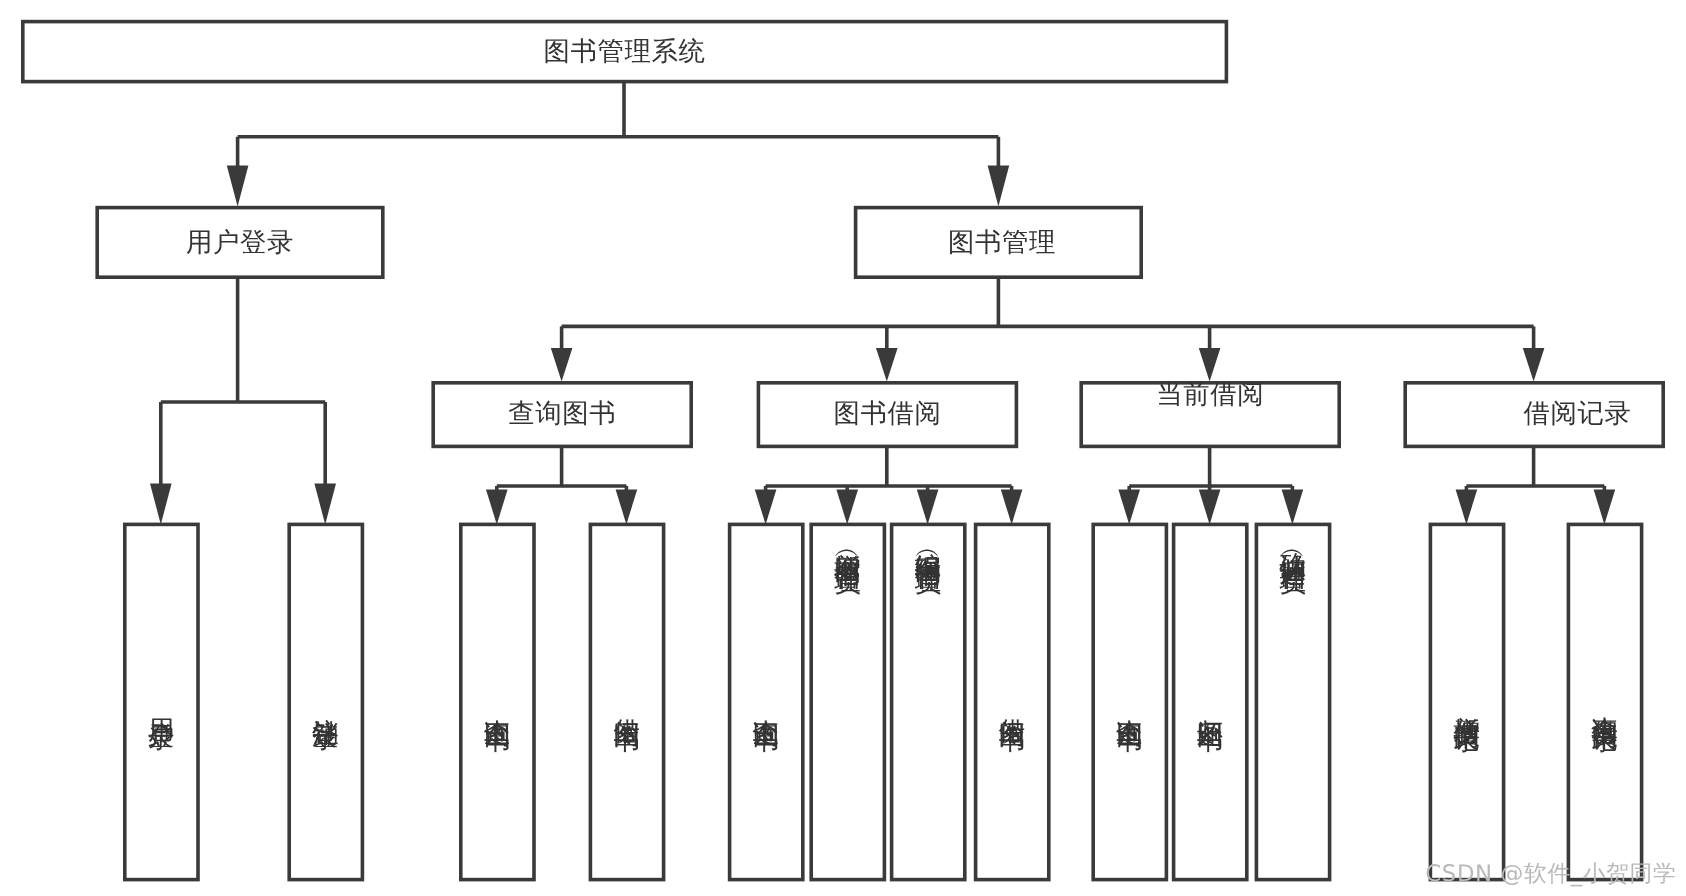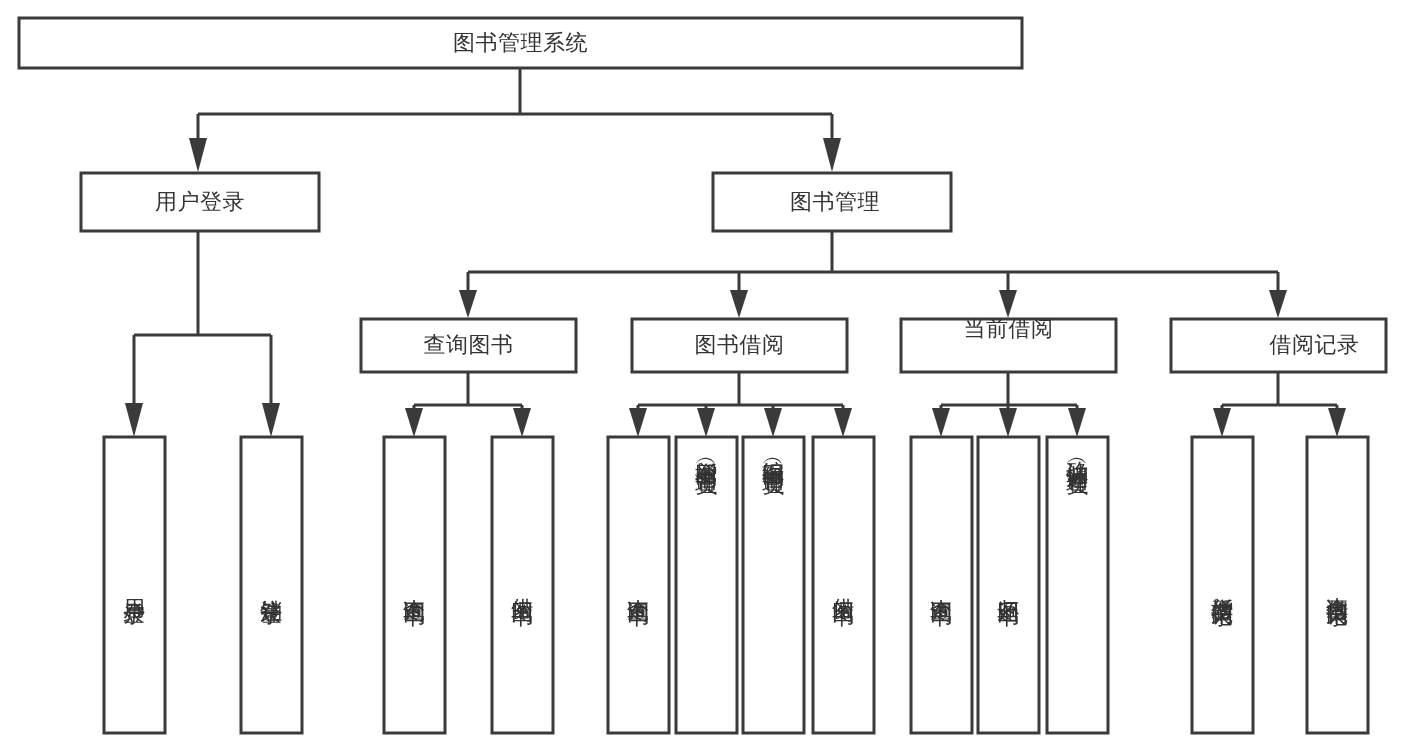--- a/index.html
+++ b/index.html
@@ -200,14 +200,15 @@
   <div class="node-label vertical" style="left:743px; top:437px; width:61px; height:296px;">编辑图书（管理员）</div>
   <div class="node-label vertical centered" style="left:813px; top:437px; width:61px; height:296px;">借阅图书</div>
 
   <div class="node-label vertical centered" style="left:911px; top:437px; width:61px; height:296px;">查询图书</div>
   <div class="node-label vertical centered" style="left:978px; top:437px; width:61px; height:296px;">归还图书</div>
   <div class="node-label vertical" style="left:1047px; top:437px; width:61px; height:296px;">确认归还（管理员）</div>
 
   <div class="node-label vertical centered" style="left:1192px; top:437px; width:61px; height:296px;">新增借阅记录</div>
   <div class="node-label vertical centered" style="left:1307px; top:437px; width:61px; height:296px;">查询借阅记录</div>
 
+  <div id="watermark">CSDN @软件_小贺同学</div>
 
 </div>
 
 </body></html>

